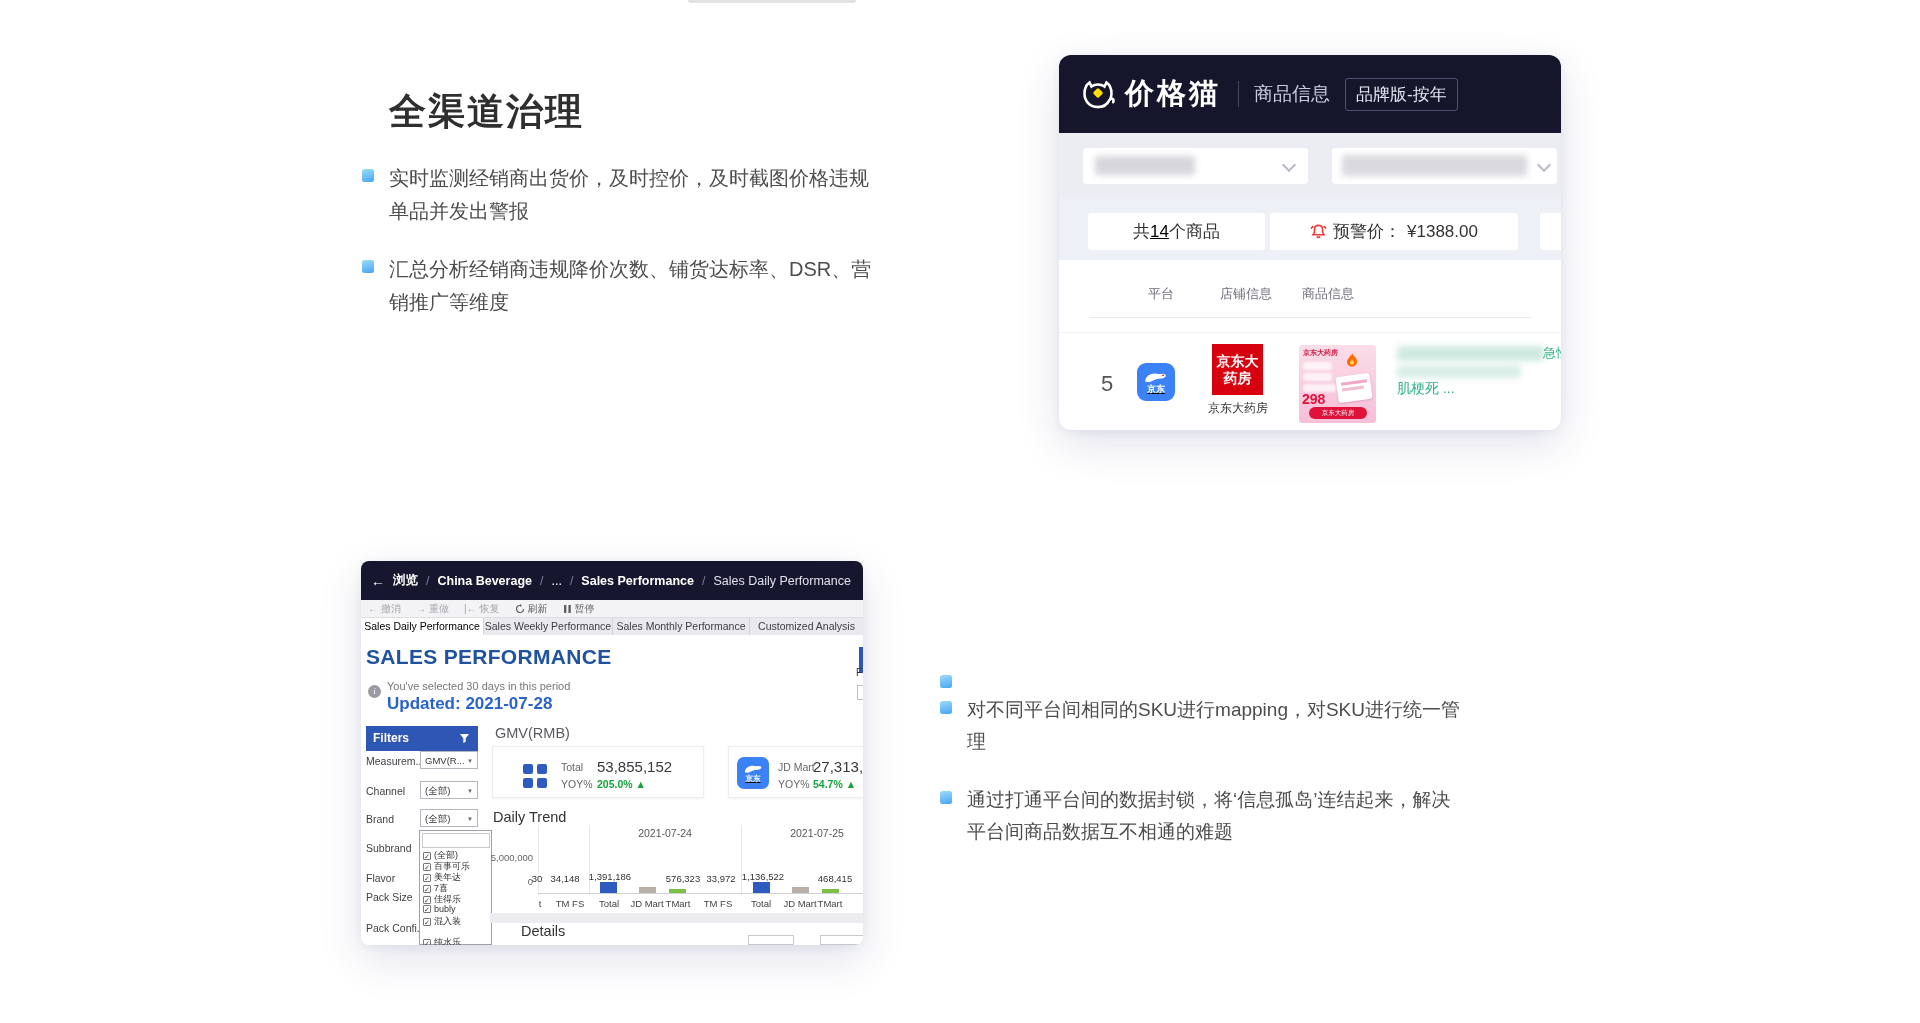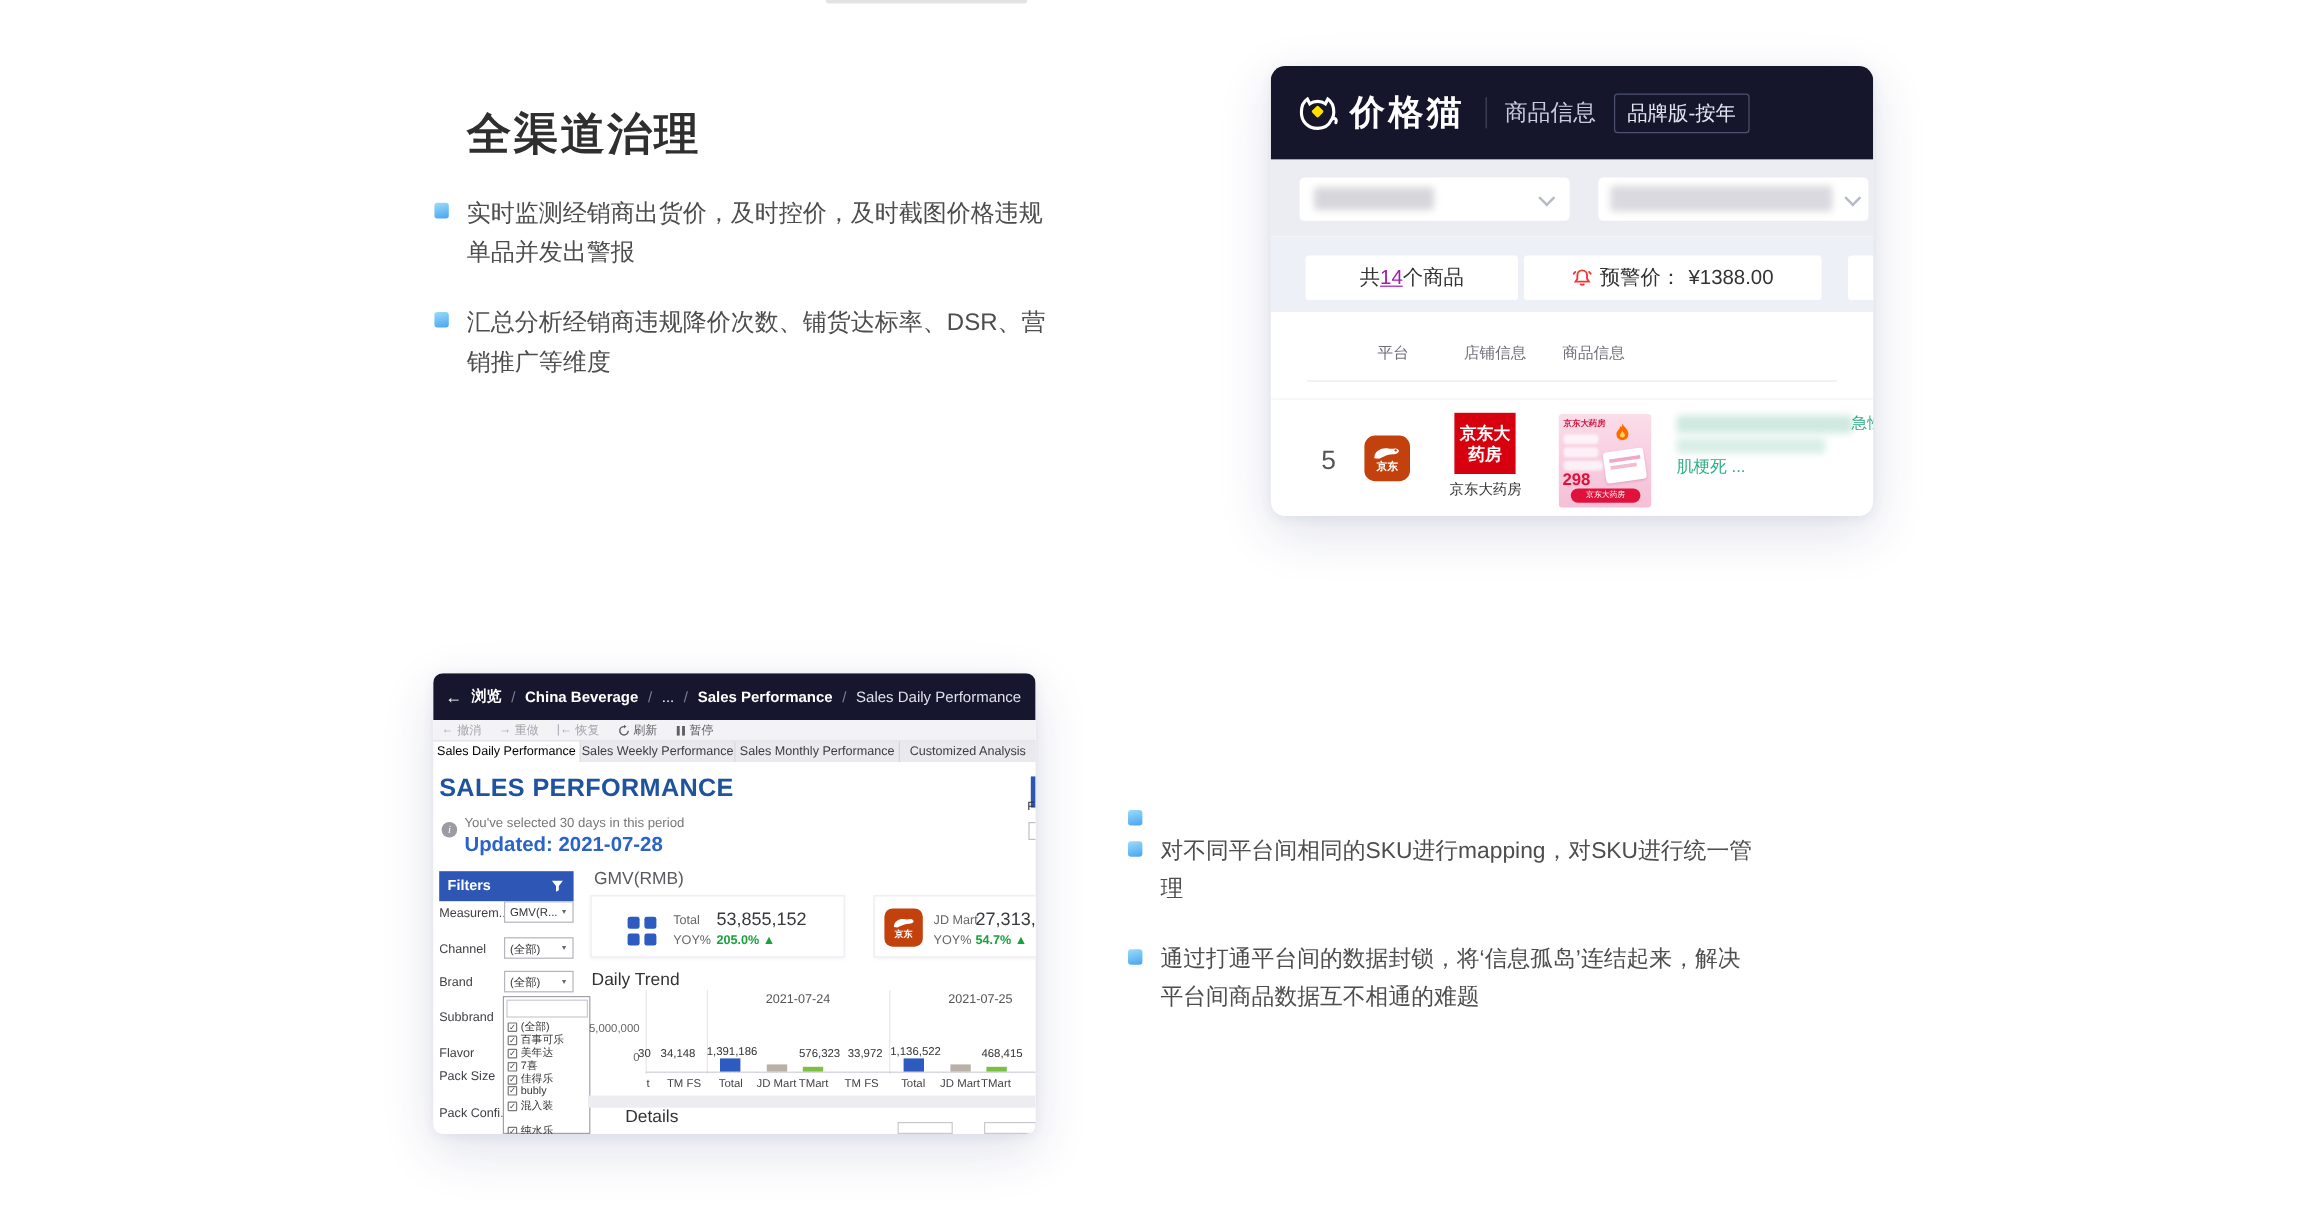--- a/index.html
+++ b/index.html
@@ -28,25 +28,25 @@
   .pc-version{margin-left:15px;border:1px solid #4d5270;border-radius:3px;color:#e3e6f2;
     font-size:17px;padding:4px 10px;white-space:nowrap;}
   .pc-filterrow{position:absolute;left:0;top:78px;width:502px;height:64px;background:#ebedf3;}
   .pc-dd{position:absolute;top:15px;height:36px;background:#fff;border-radius:4px;}
   .blurbar{position:absolute;filter:blur(3px);border-radius:3px;}
   .chev{position:absolute;width:8px;height:8px;border-right:2px solid #b6bac4;border-bottom:2px solid #b6bac4;
     transform:rotate(45deg);}
   .pc-statsrow{position:absolute;left:0;top:142px;width:502px;height:63px;background:#eef0f7;}
   .pc-pill{position:absolute;top:16px;height:37px;background:#fff;border-radius:3px;
     display:flex;align-items:center;justify-content:center;font-size:17px;color:#333;white-space:nowrap;}
-  .red{color:#a21caf;text-decoration:underline;}
+  .red{color:#000000;text-decoration:underline;}
   .pc-th{position:absolute;top:230px;font-size:13px;color:#6f6f7c;white-space:nowrap;}
   .hline{position:absolute;height:1px;}
   .pc-row-index{position:absolute;left:42px;top:316px;font-size:22px;color:#555;}
-  .jd-icon{position:absolute;background:#c2410c;display:flex;flex-direction:column;align-items:center;justify-content:center;}
+  .jd-icon{position:absolute;background:#3b82f6;display:flex;flex-direction:column;align-items:center;justify-content:center;text-decoration:underline;}
   .jd-icon .jd-cn{color:#fff;font-weight:700;line-height:1;}
   .store-logo{position:absolute;left:153px;top:289px;width:51px;height:51px;background:#d6000f;
     color:#fff;font-weight:700;font-size:14px;line-height:17px;text-align:center;
     display:flex;align-items:center;justify-content:center;padding:2px;box-sizing:border-box;}
   .store-name{position:absolute;left:147px;top:345px;width:64px;text-align:center;font-size:12px;color:#333;white-space:nowrap;}
   .promo{position:absolute;left:240px;top:290px;width:77px;height:78px;border-radius:3px;overflow:hidden;
     background:linear-gradient(180deg,#fbdde9 0%,#f6bfd7 100%);}
   .teal{color:#2fae85;}
   
   .db-header{position:absolute;left:0;top:0;width:502px;height:39px;background:#16172e;

